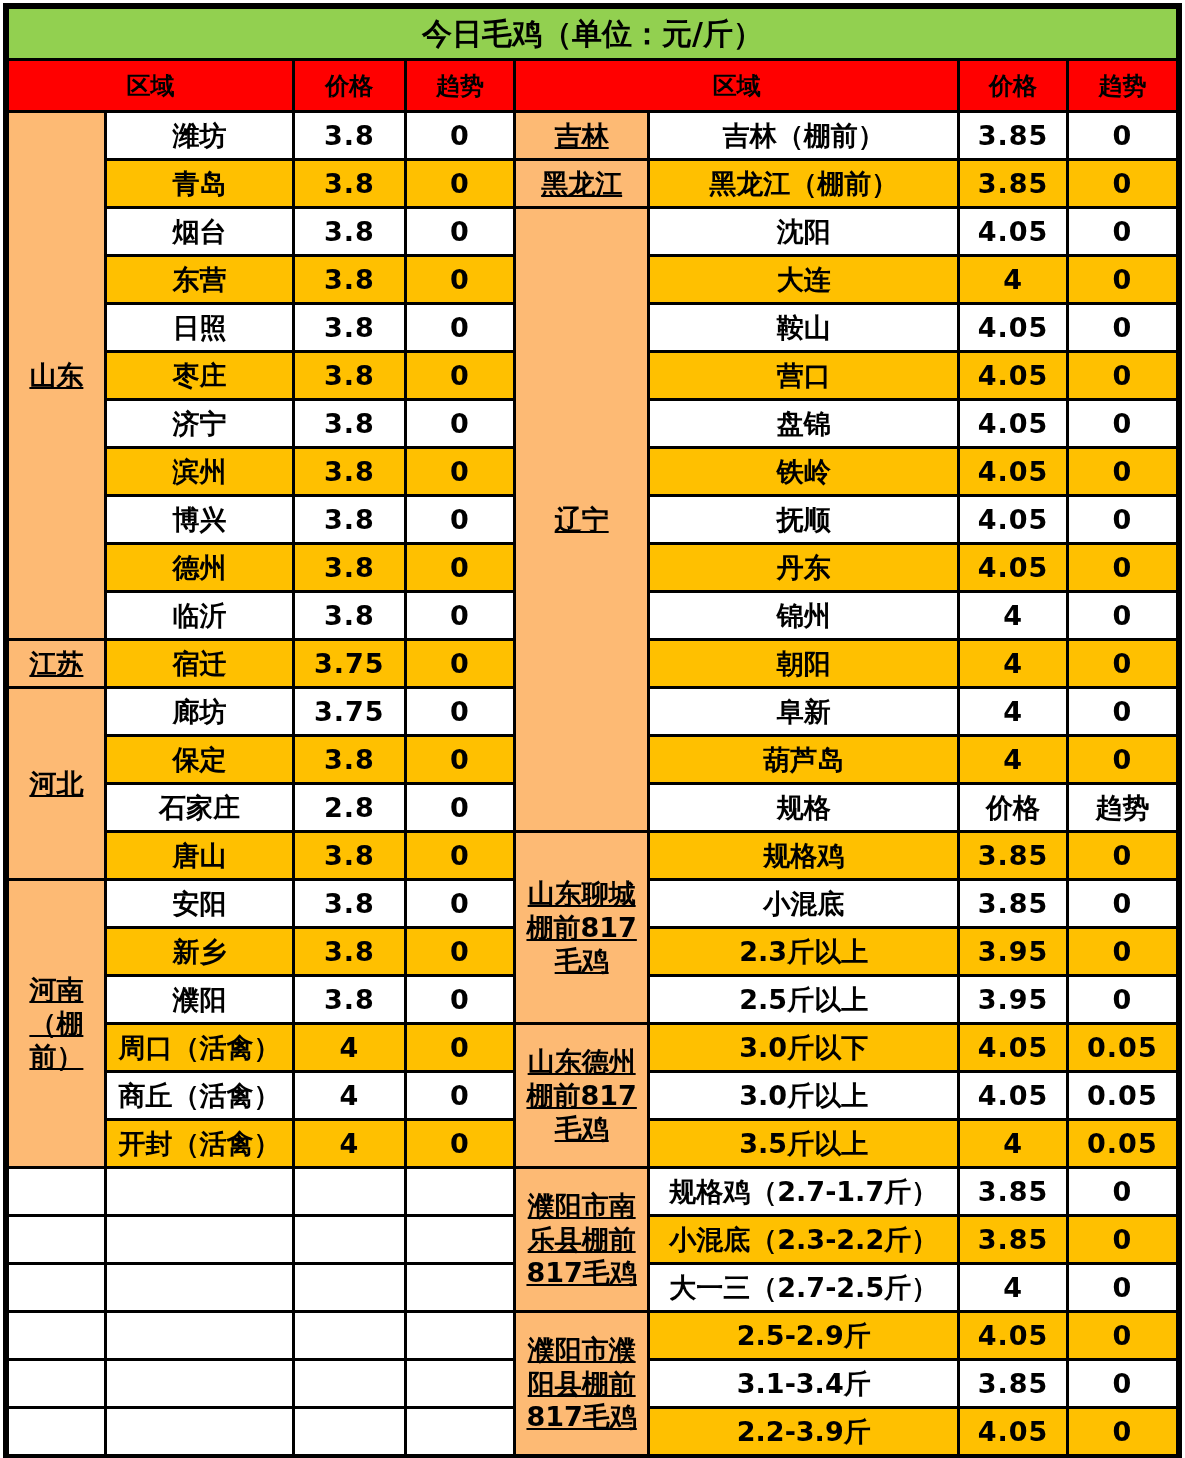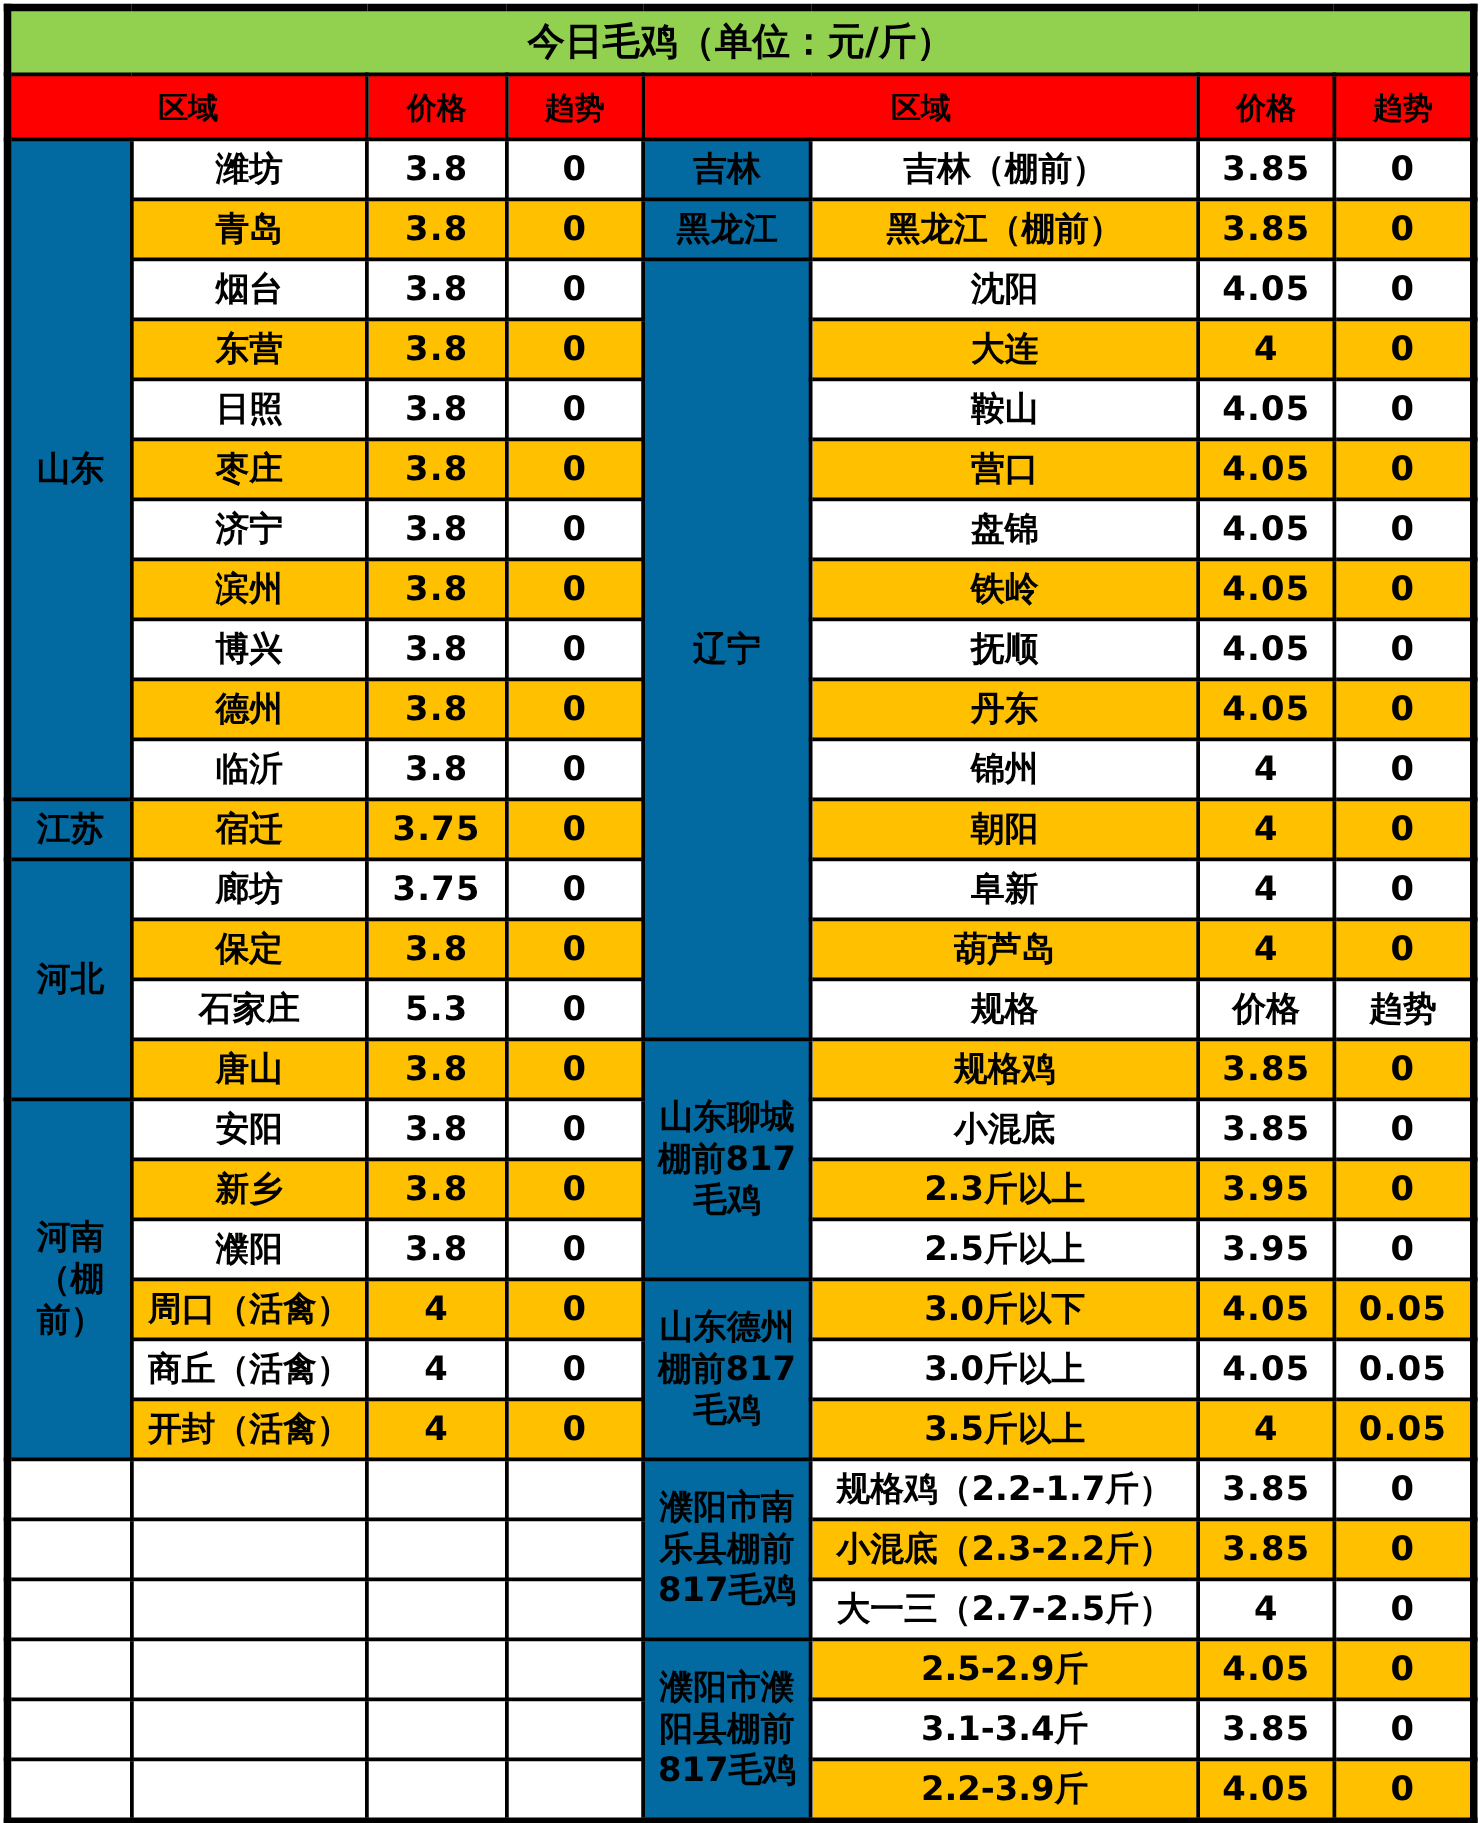--- a/index.html
+++ b/index.html
@@ -21,21 +21,21 @@
     padding: 0 4px;
     overflow: hidden;
     font-size: 27px;
     line-height: 1.25;
   }
   tr.tr-title td { background: #92D050; height: 49px; font-size: 30px; }
   tr.tr-hdr td   { background: #FF0000; height: 49px; font-size: 24px; }
   tr.d td { height: 45px; }
   tr.rw td { background: #FFFFFF; }
   tr.ro td { background: #FFC000; }
-  tr.d td.g   { background: #0369a1; }
+  tr.d td.g   { background: #fdba74; text-decoration: underline; }
   tr.d td.emp { background: #FFFFFF; }
   td.num { letter-spacing: 1px; }
   td.prov { padding: 0 6px; }
 </style>
 </head>
 <body>
 
 <div class="frame">
 <table>
   <colgroup>
@@ -190,21 +190,21 @@
     <td>保定</td>
     <td class="num">3.8</td>
     <td class="num">0</td>
     <td>葫芦岛</td>
     <td class="num">4</td>
     <td class="num">0</td>
   </tr>
 
   <tr class="d rw">
     <td>石家庄</td>
-    <td class="num">5.3</td>
+    <td class="num">2.8</td>
     <td class="num">0</td>
     <td>规格</td>
     <td>价格</td>
     <td>趋势</td>
   </tr>
 
   <tr class="d ro">
     <td>唐山</td>
     <td class="num">3.8</td>
     <td class="num">0</td>
@@ -269,21 +269,21 @@
     <td class="num">4</td>
     <td class="num">0.05</td>
   </tr>
 
   <tr class="d rw">
     <td class="emp"></td>
     <td class="emp"></td>
     <td class="emp"></td>
     <td class="emp"></td>
     <td class="g prov" rowspan="3">濮阳市南乐县棚前817毛鸡</td>
-    <td>规格鸡（2.2-1.7斤）</td>
+    <td>规格鸡（2.7-1.7斤）</td>
     <td class="num">3.85</td>
     <td class="num">0</td>
   </tr>
 
   <tr class="d ro">
     <td class="emp"></td>
     <td class="emp"></td>
     <td class="emp"></td>
     <td class="emp"></td>
     <td>小混底（2.3-2.2斤）</td>

